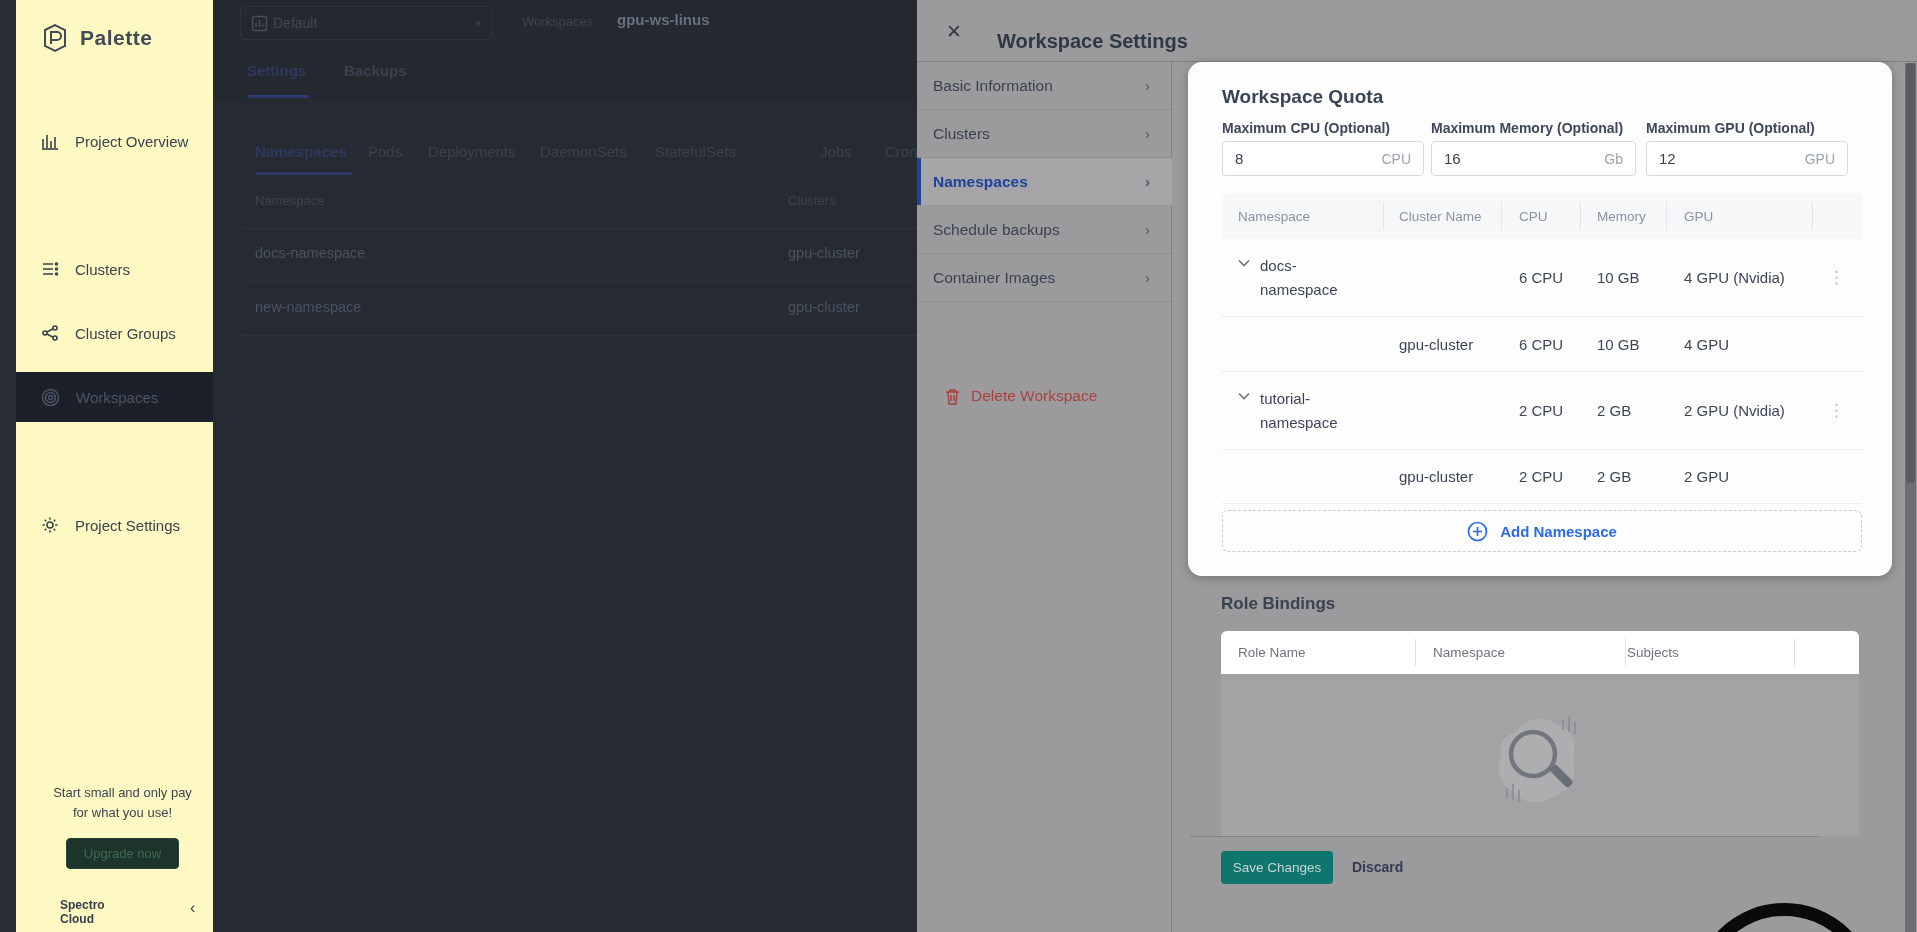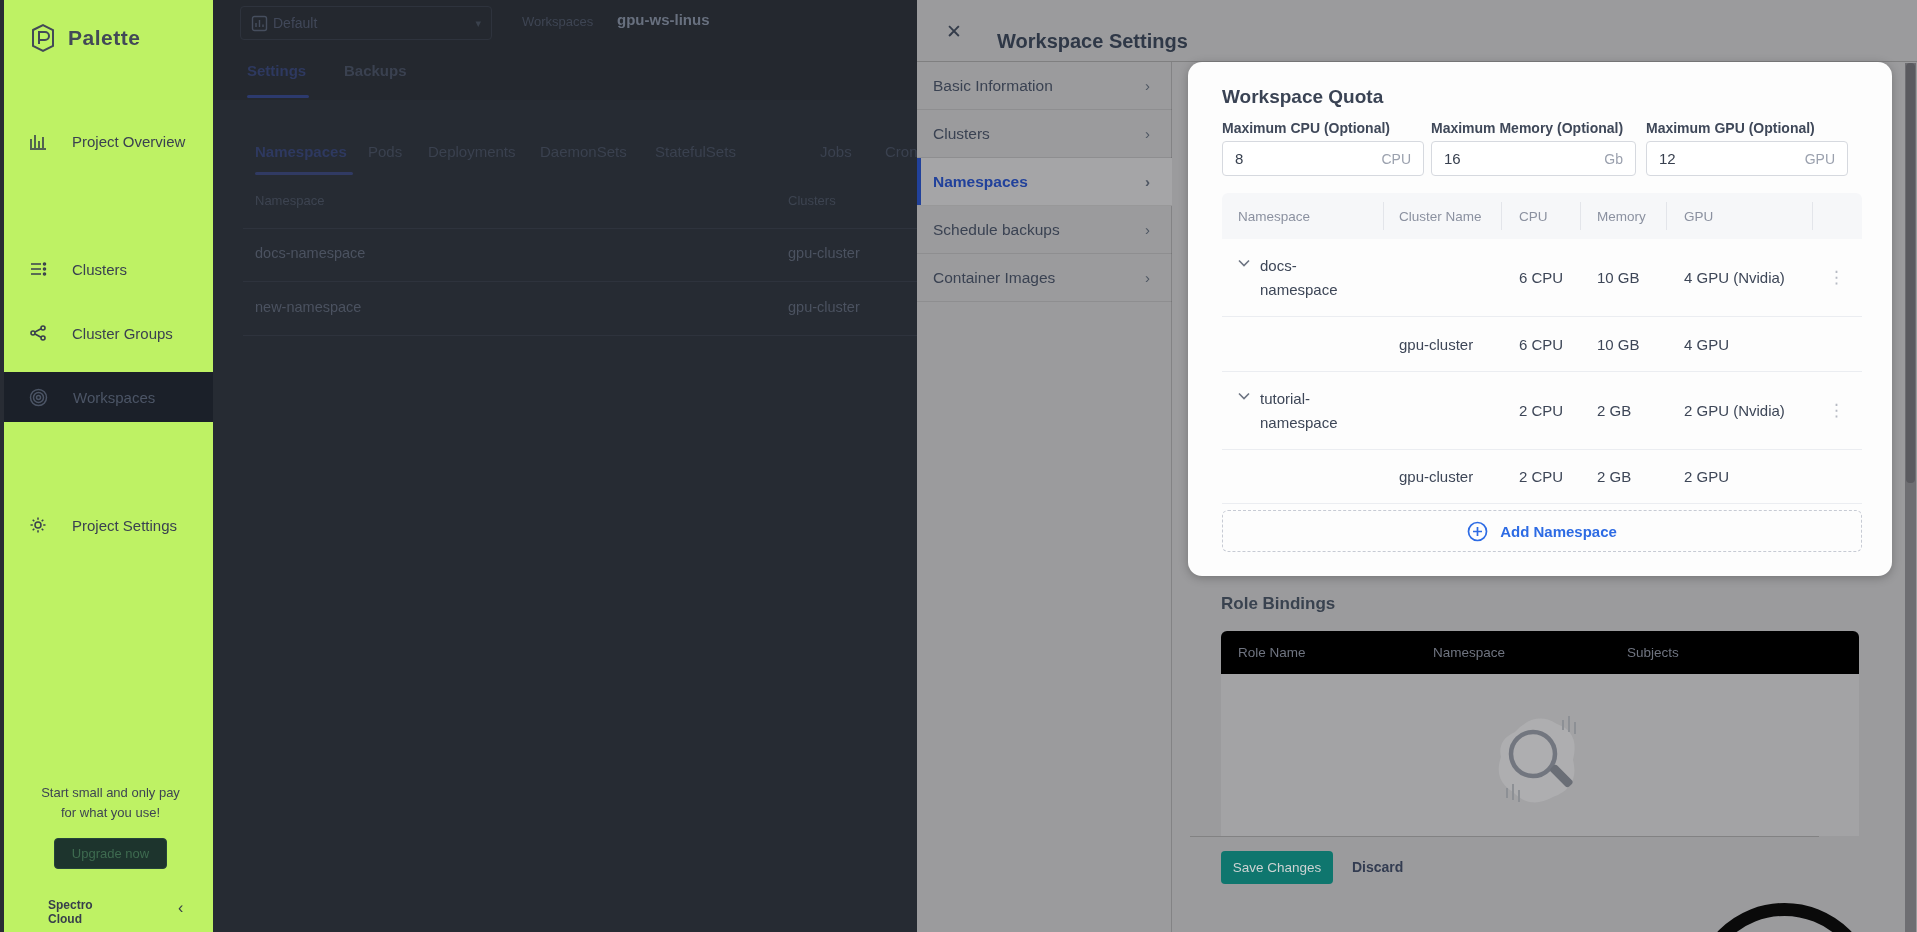--- a/index.html
+++ b/index.html
@@ -1,24 +1,24 @@
 <!DOCTYPE html>
 <html><head>
 <meta charset="utf-8">
 <style>
   * { margin:0; padding:0; box-sizing:border-box; }
   html,body { width:1917px; height:932px; overflow:hidden; background:#1b1e25;
     font-family:"Liberation Sans", sans-serif; }
   .stage { position:relative; width:1917px; height:932px; background:#282c34; overflow:hidden; }
 
   
-  .sidebar { position:absolute; left:4px; top:0; width:213px; height:932px; background:#bef264; }
+  .sidebar { position:absolute; left:16px; top:0; width:213px; height:932px; background:#fef9c3; }
   .logo-row { position:absolute; left:24px; top:22px; display:flex; align-items:center; gap:10px; color:#3f4654; }
   .logo-text { font-size:21px; font-weight:700; letter-spacing:.5px; color:#424957; }
-  .side-item { position:absolute; left:0; width:213px; height:50px; display:flex; align-items:center; gap:25px; padding-left:25px; color:#3a4150; font-size:15px; }
+  .side-item { position:absolute; left:0; width:213px; height:50px; display:flex; align-items:center; gap:16px; padding-left:25px; color:#3a4150; font-size:15px; }
   .side-item.active { background:#1b2029; color:#4c5566; }
   .side-item svg { flex:0 0 auto; }
   .promo { position:absolute; left:0; width:213px; text-align:center; color:#3d4452; font-size:13px; line-height:20px; }
   .upgrade-btn { position:absolute; left:50px; top:838px; width:113px; height:31px; background:#1d342d; border:1px solid #25443a; border-radius:4px; color:#3e6b50; font-size:13px; display:flex; align-items:center; justify-content:center; }
   .brand { position:absolute; left:44px; top:898px; color:#373e4b; font-size:12px; line-height:14px; font-weight:700; }
   .collapse { position:absolute; left:174px; top:899px; color:#394049; font-size:16px; }
 
   .main { position:absolute; left:213px; top:0; width:1704px; height:932px; background:#24282f; }
   .content-panel { position:absolute; left:0px; top:100px; width:1704px; height:832px; background:#262b33; }
   .proj-select { position:absolute; left:27px; top:6px; width:252px; height:34px; border:1px solid #2e333d; border-radius:4px; display:flex; align-items:center; gap:5px; padding:0 10px; color:#414859; font-size:14px; }
@@ -67,21 +67,21 @@
   .c-mem { width:86px; padding-left:17px; }
   .c-gpu { width:146px; padding-left:18px; }
   .c-act { width:50px; text-align:center; }
   .ns-text { width:95px; line-height:24px; }
   .kebab { color:#b6bac3; font-size:17px; letter-spacing:1px; }
   .chev-down { margin-top:5px; color:#6d7482; }
   .add-box { position:absolute; left:34px; top:448px; width:640px; height:42px; border:1.5px dashed #c7cbd4; border-radius:6px; display:flex; align-items:center; justify-content:center; gap:12px; color:#2d6be4; font-size:15px; font-weight:700; }
 
   
   .rb-title { position:absolute; left:304px; top:594px; font-size:17px; font-weight:700; color:#39424f; }
-  .rb-head { position:absolute; left:304px; top:631px; width:638px; height:43px; background:#000000; border-radius:6px 6px 0 0; display:flex; align-items:center; font-size:13.5px; color:#6f7480; }
+  .rb-head { position:absolute; left:304px; top:631px; width:638px; height:43px; background:#ffffff; border-radius:6px 6px 0 0; display:flex; align-items:center; font-size:13.5px; color:#6f7480; }
   .rb-head .pipe { position:absolute; top:8px; width:1px; height:27px; background:rgba(0,0,0,.12); }
   .rb-empty { position:absolute; left:304px; top:674px; width:638px; height:162px; background:#a3a3a5; }
   .rb-c1 { width:194px; padding-left:17px; }
   .rb-c2 { width:193px; padding-left:18px; }
   .rb-c3 { width:169px; padding-left:19px; }
   .footer-sep { position:absolute; left:273px; top:836px; width:629px; height:1px; background:rgba(0,0,0,.16); }
   .save-btn { position:absolute; left:304px; top:851px; width:112px; height:33px; background:#0f766e; border-radius:4px; color:#ccd3d3; font-size:13.5px; display:flex; align-items:center; justify-content:center; }
   .discard { position:absolute; left:435px; top:859px; font-size:14px; font-weight:700; color:#333c51; }
 
   .cursor-arc { position:absolute; left:1692px; top:903px; width:185px; height:185px; border:13px solid #0a0a0a; border-radius:50%; background:transparent; }
@@ -210,20 +210,27 @@
         <span>Namespaces</span>
           <span class="chev">›</span>
       </div>
       <div class="mnav-item" style="top:144px">
         <span>Schedule backups</span>
           <span class="chev">›</span>
       </div>
       <div class="mnav-item" style="top:192px">
         <span>Container Images</span>
           <span class="chev">›</span>
+      </div>
+      <div class="delete-row">
+        <svg width="15" height="17" viewBox="0 0 15 17" stroke="#a8423d" fill="none" stroke-width="1.5">
+            <path d="M1 4 h13 M5 4 V2 h5 v2 M3 4 l1 12 h7 l1-12"></path>
+            <path d="M6 7 v6 M9 7 v6"></path>
+          </svg>
+        <span>Delete Workspace</span>
       </div>
     </div>
 
     <div class="quota-card">
       <div class="quota-title">Workspace Quota</div>
 
       <div class="field-label" style="left:34px">Maximum CPU (Optional)</div>
       <div class="field-label" style="left:243px">Maximum Memory (Optional)</div>
       <div class="field-label" style="left:458px">Maximum GPU (Optional)</div>
 

